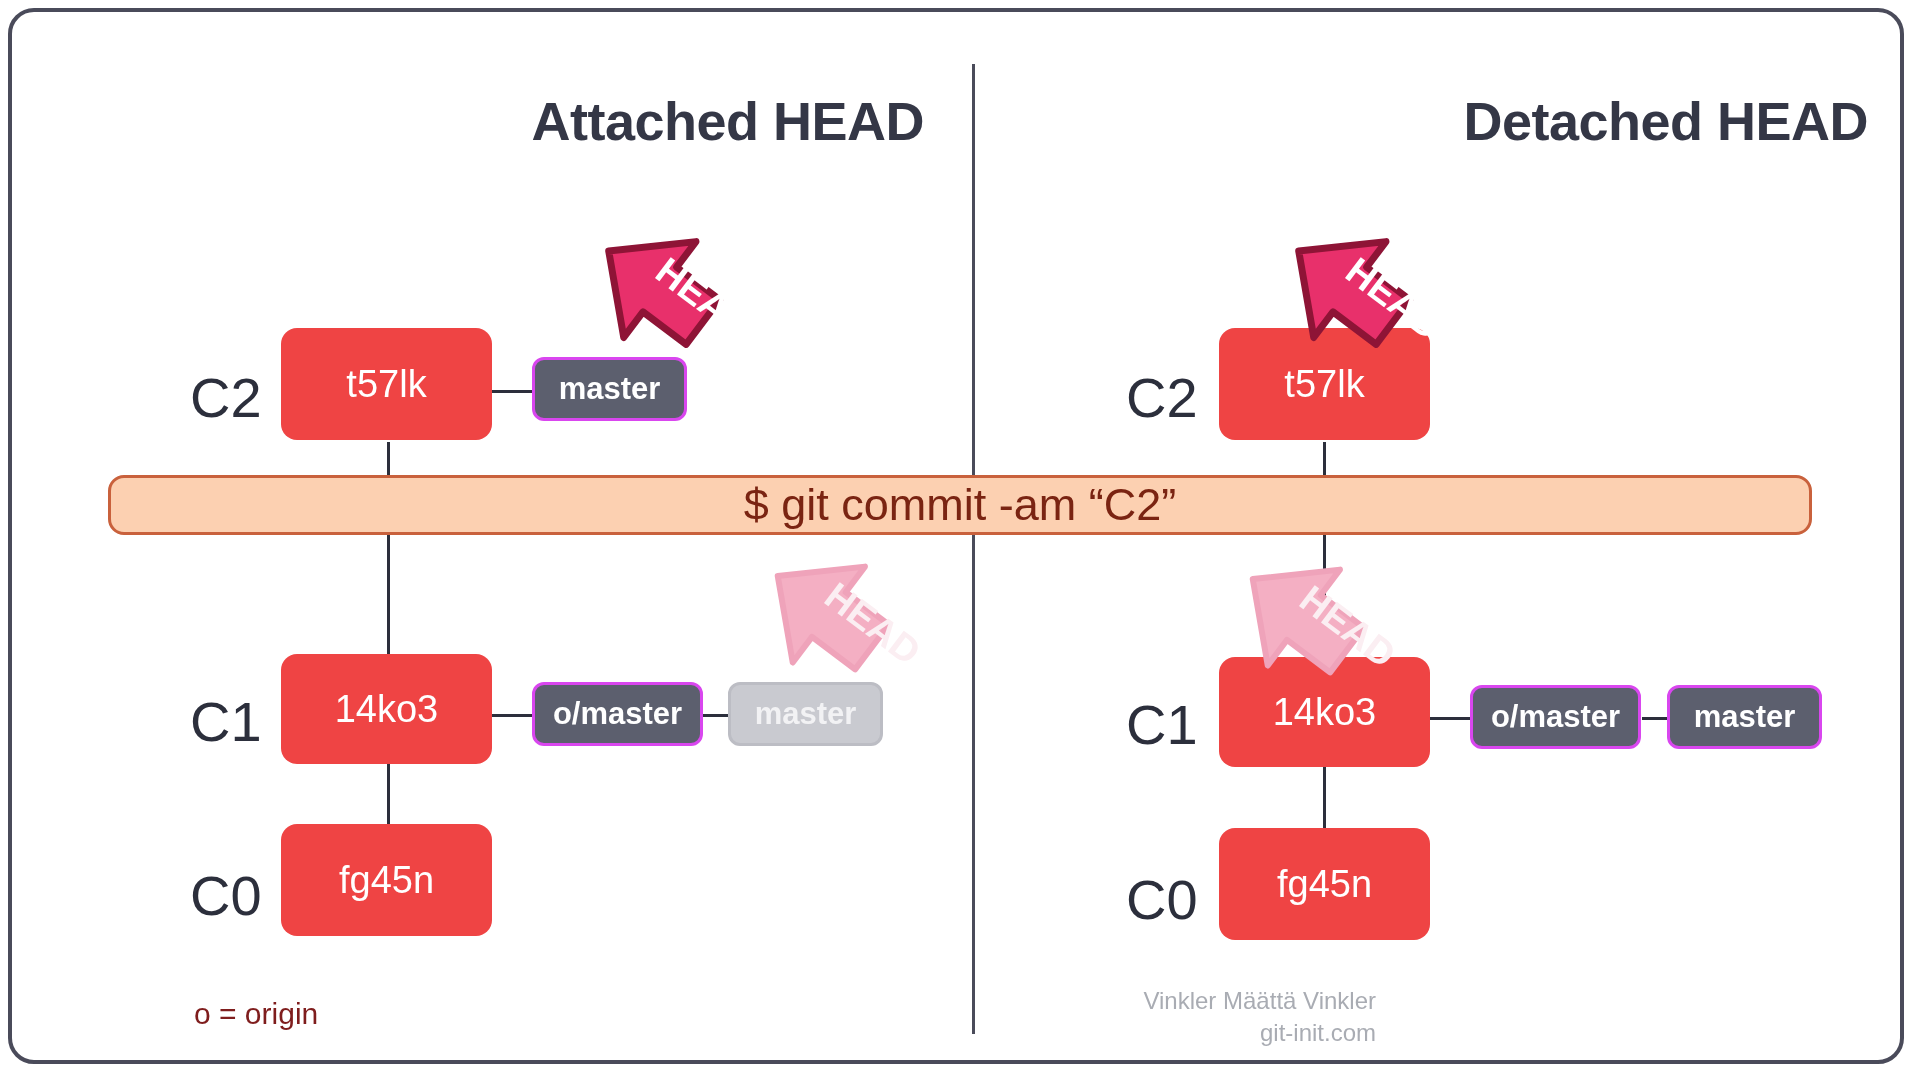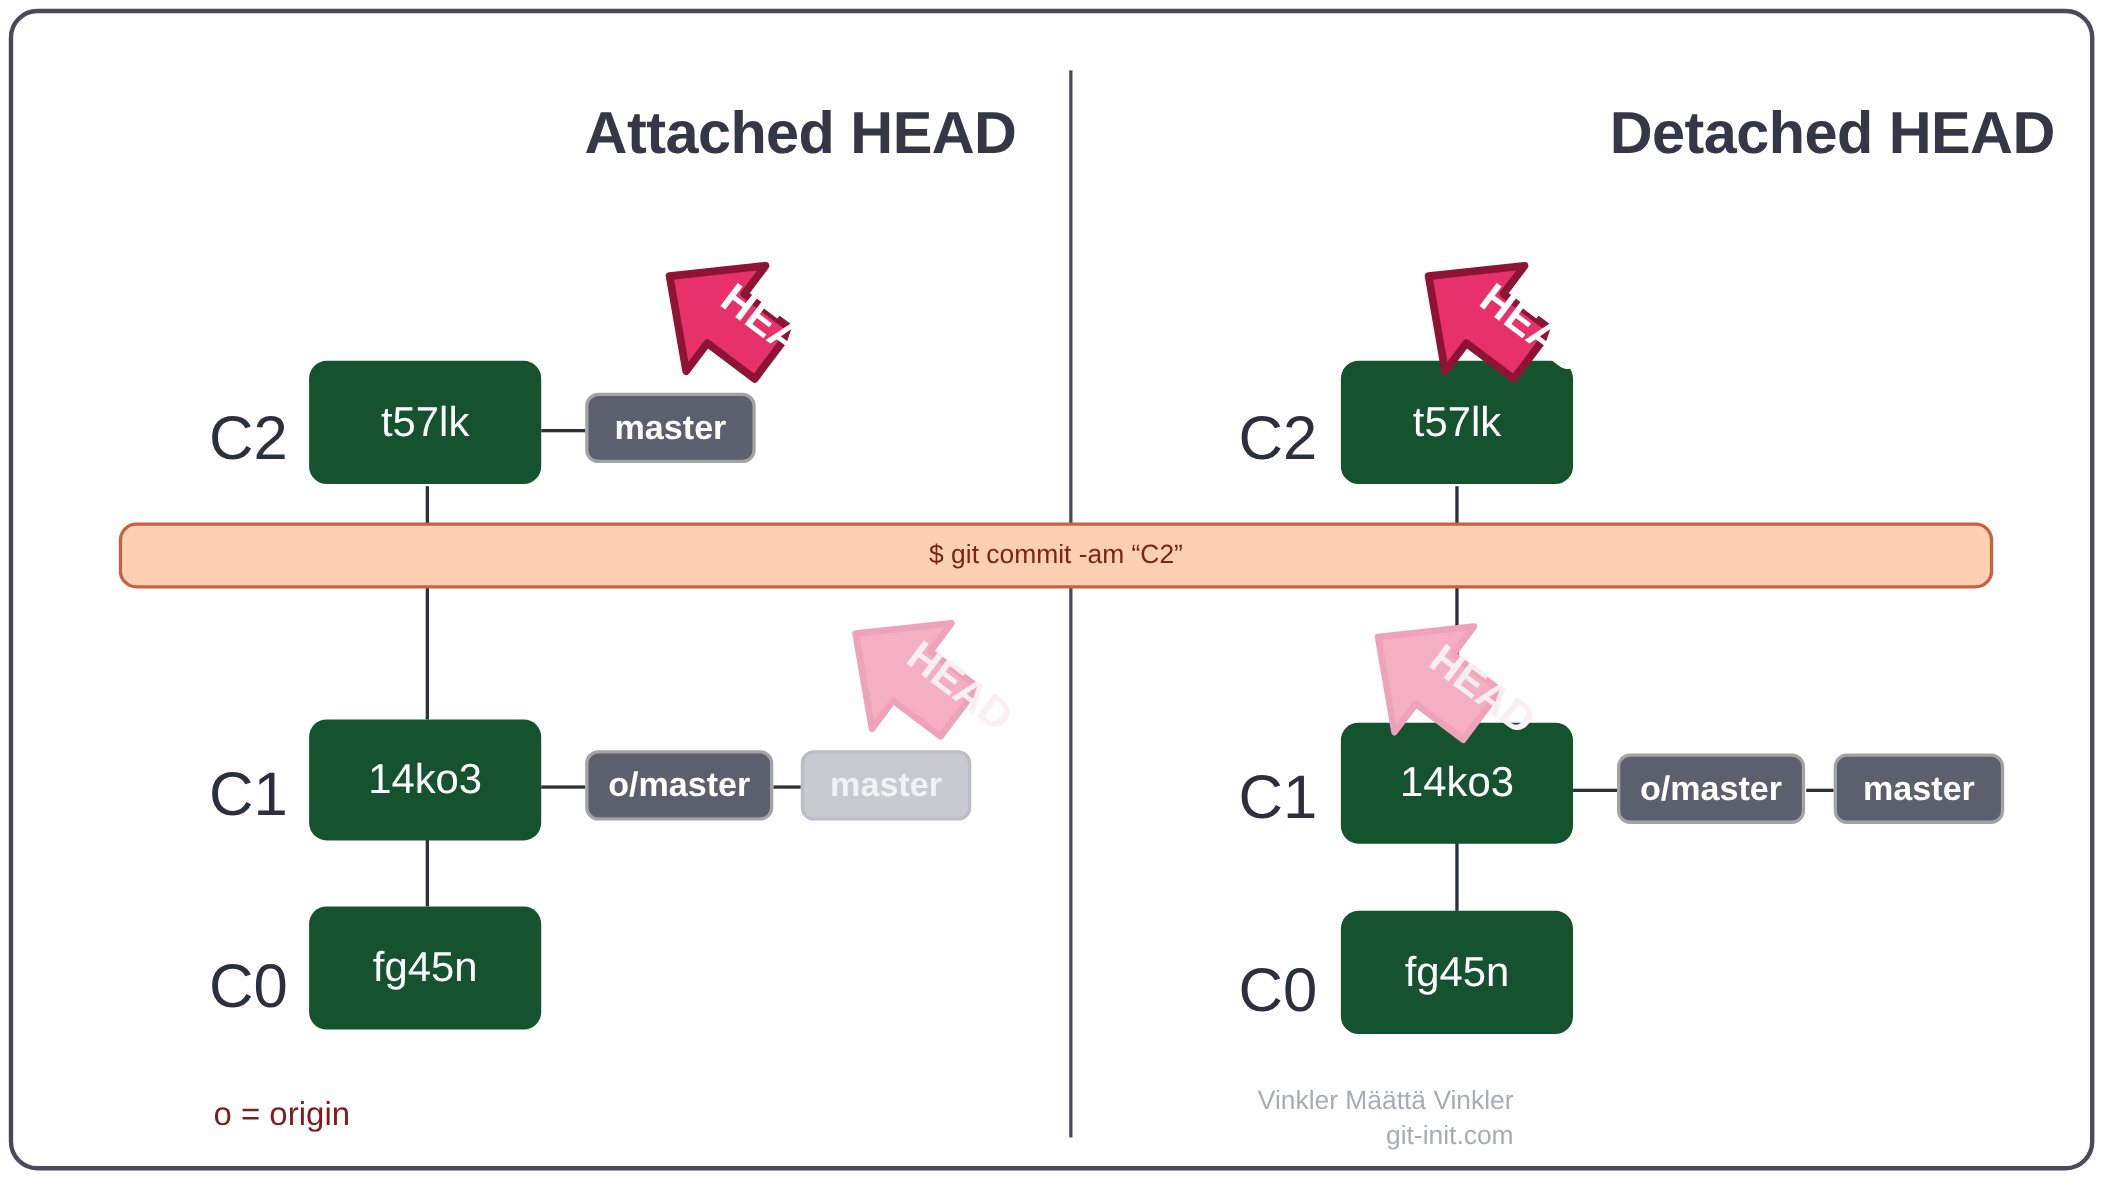--- a/index.html
+++ b/index.html
@@ -53,34 +53,34 @@
   
   .row-label {
     position: absolute;
     font-size: 56px;
     color: #2c2f3c;
     font-family: "Liberation Sans", sans-serif;
   }
 
   .commit {
     position: absolute;
-    background: #14532d;
+    background: #ef4444;
     border-radius: 16px;
     color: #ffffff;
     font-size: 38px;
     display: flex;
     align-items: center;
     justify-content: center;
     box-sizing: border-box;
   }
 
   .reflabel {
     position: absolute;
     background: #5c5f6e;
-    border: 3px solid #a3a3a3;
+    border: 3px solid #d946ef;
     border-radius: 12px;
     color: #ffffff;
     font-size: 31px;
     font-weight: bold;
     display: flex;
     align-items: center;
     justify-content: center;
     box-sizing: border-box;
   }
   .reflabel.faded {
@@ -109,21 +109,21 @@
     height: 60px;
     background: #fcd0b1;
     border: 3px solid #c9613c;
     border-radius: 16px;
     display: flex;
     align-items: center;
     justify-content: center;
     box-sizing: border-box;
   }
   #cmd-text {
-    font-size: 24px;
+    font-size: 45px;
     color: #7a2412;
     white-space: pre;
   }
 
   
   .head-arrow {
     position: absolute;
     pointer-events: none;
   }
   .head-arrow svg { display: block; overflow: visible; }

